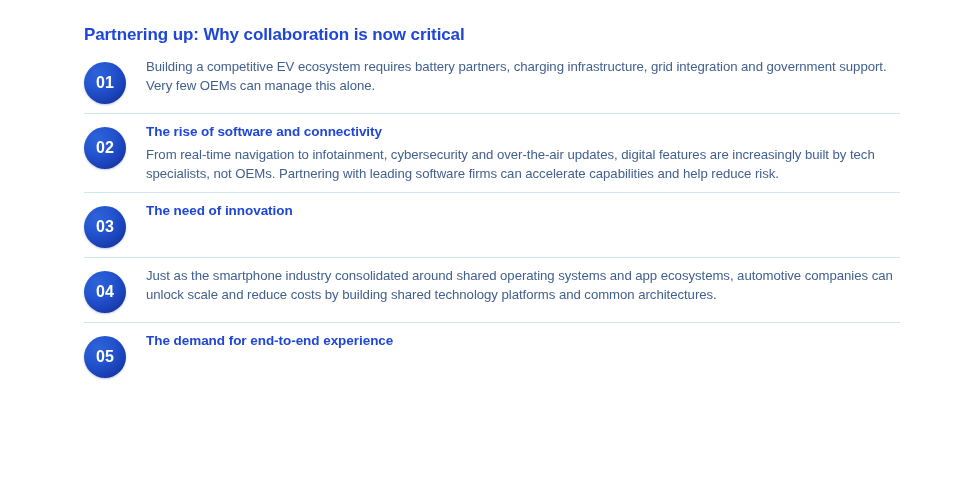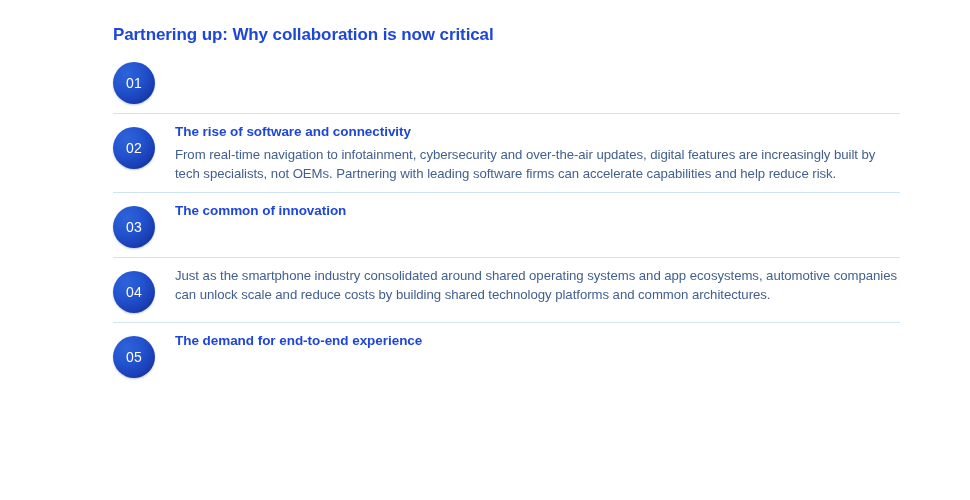--- a/index.html
+++ b/index.html
@@ -13,21 +13,21 @@
     overflow: hidden;
     font-family: "Liberation Sans", sans-serif;
     -webkit-font-smoothing: antialiased;
   }
 
   .page {
     position: relative;
     width: 970px;
     height: 500px;
     box-sizing: border-box;
-    padding: 24px 70px 0 113px;
+    padding: 24px 70px 0 84px;
   }
 
   .page-title {
     color: #1f47d6;
     font-size: 17px;
     font-weight: bold;
     letter-spacing: -0.1px;
     line-height: 22px;
     margin: 0 0 10px 0;
     white-space: nowrap;
@@ -48,22 +48,22 @@
     padding-top: 2px;
   }
 
   .badge {
     flex: 0 0 auto;
     width: 42px;
     height: 42px;
     border-radius: 50%;
     background: radial-gradient(circle at 32% 28%, #2e63d8 0%, #2354cf 38%, #1a41b8 66%, #11267e 100%);
     color: #ffffff;
-    font-size: 14px;
-    font-weight: normal;
+    font-size: 16px;
+    font-weight: bold;
     letter-spacing: 0.2px;
     display: flex;
     align-items: center;
     justify-content: center;
     margin: 4px 20px 0 0;
     box-shadow: 0 1px 2px rgba(17,38,126,0.25);
     user-select: none;
   }
 
   .item-body {
@@ -95,35 +95,36 @@
 
 <div class="page">
 
   <h1 class="page-title">Partnering up: Why collaboration is now critical</h1>
 
   <div class="item-list">
 
     <div class="item">
       <div class="badge">01</div>
       <div class="item-body">
+        <p class="item-text">Building a competitive EV ecosystem requires battery partners, charging infrastructure, grid integration and government support. Very few OEMs can manage this alone.</p>
       </div>
     </div>
 
     <div class="item">
       <div class="badge">02</div>
       <div class="item-body">
         <div class="item-heading">The rise of software and connectivity</div>
         <p class="item-text">From real-time navigation to infotainment, cybersecurity and over-the-air updates, digital features are increasingly built by tech specialists, not OEMs. Partnering with leading software firms can accelerate capabilities and help reduce risk.</p>
       </div>
     </div>
 
     <div class="item">
       <div class="badge">03</div>
       <div class="item-body">
-        <div class="item-heading">The common of innovation</div>
+        <div class="item-heading">The need of innovation</div>
       </div>
     </div>
 
     <div class="item">
       <div class="badge">04</div>
       <div class="item-body">
         <p class="item-text">Just as the smartphone industry consolidated around shared operating systems and app ecosystems, automotive companies can unlock scale and reduce costs by building shared technology platforms and common architectures.</p>
       </div>
     </div>
 

